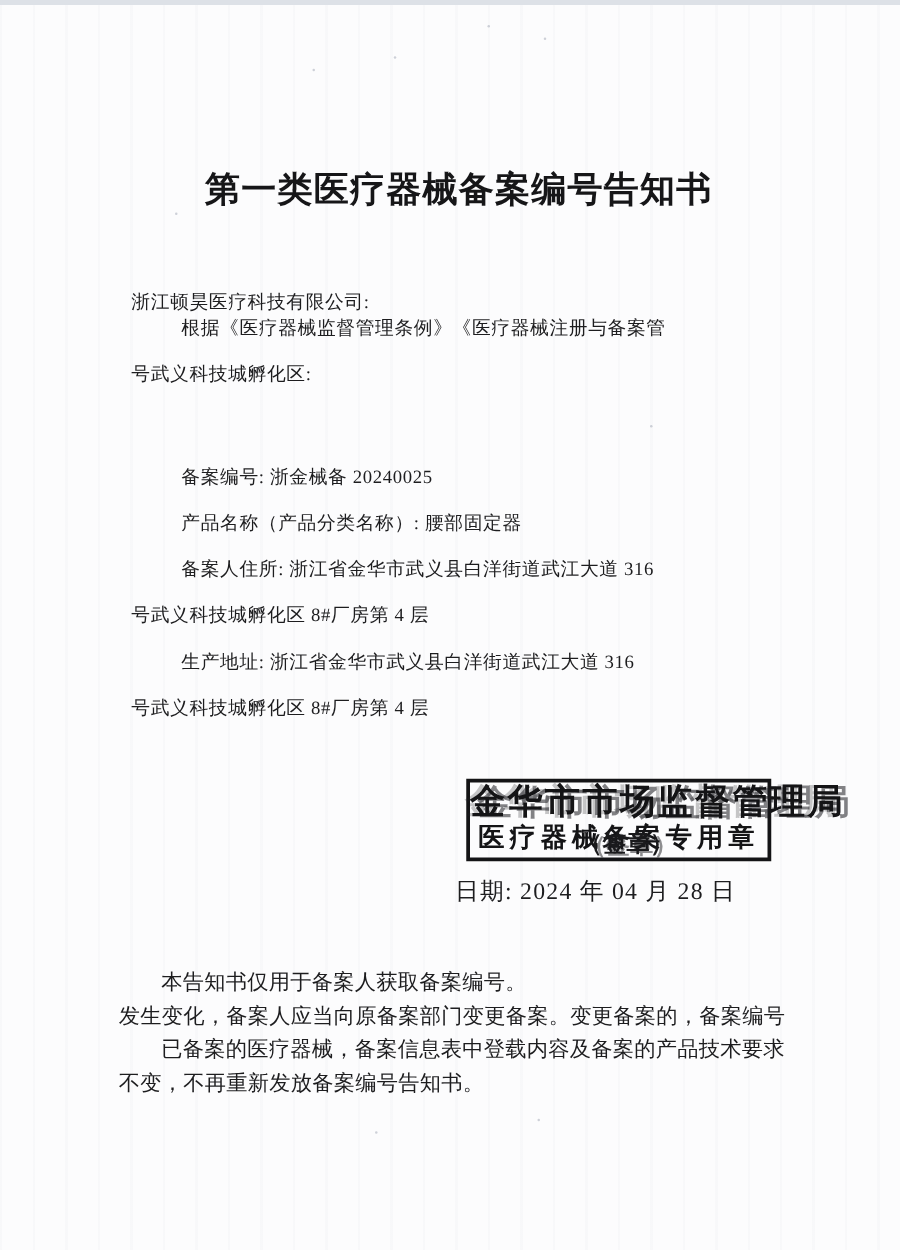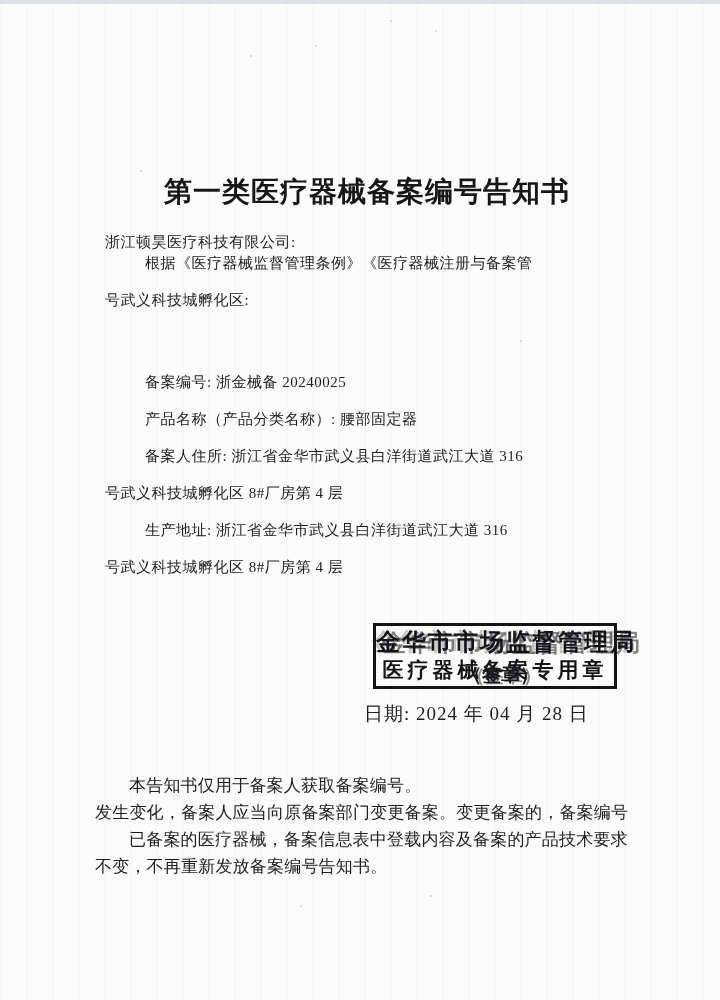--- a/index.html
+++ b/index.html
@@ -16,21 +16,21 @@
   }
   .top-scan-bar{
     position:absolute;left:0;top:0;width:720px;height:4px;
     background:#dde1e7;
   }
   .doc-title{
     position:absolute;left:0;top:133px;width:720px;
     text-align:center;padding-left:14px;box-sizing:border-box;
     font-family:"Liberation Sans","DejaVu Sans",sans-serif;
     font-weight:bold;font-size:28px;letter-spacing:1px;
-    white-space:nowrap;color:#161618;margin-top:40px;
+    white-space:nowrap;color:#161618;
   }
   .text-block{position:absolute;left:105px;width:545px;}
   .recipient-block{top:224px;}
   .intro-block{top:245px;}
   .fields-block{top:364px;}
   .line{
     font-size:15px;line-height:37px;height:37px;
     white-space:nowrap;letter-spacing:0.5px;
   }
   .line.ind{padding-left:40px;}
@@ -43,21 +43,21 @@
   .stamp{
     position:absolute;left:373px;top:623px;width:238px;height:58px;
     border:3px solid #141416;
     padding-top:2px;
     box-sizing:content-box;
     text-align:center;
     font-family:"Liberation Serif","DejaVu Serif",serif;
     color:#141416;
   }
   .stamp-line1{
-    font-size:24px;font-weight:bold;line-height:28px;
+    font-size:28px;font-weight:bold;line-height:28px;
     white-space:nowrap;letter-spacing:2px;
     text-shadow:6px 1px 0 rgba(30,30,34,0.55), -4px 0 0 rgba(30,30,34,0.25);
   }
   .stamp-line2{
     font-size:21px;font-weight:bold;line-height:28px;
     white-space:nowrap;letter-spacing:4px;
   }
   .seal-placeholder{
     position:absolute;left:50%;top:36px;
     transform:translateX(-42%);

